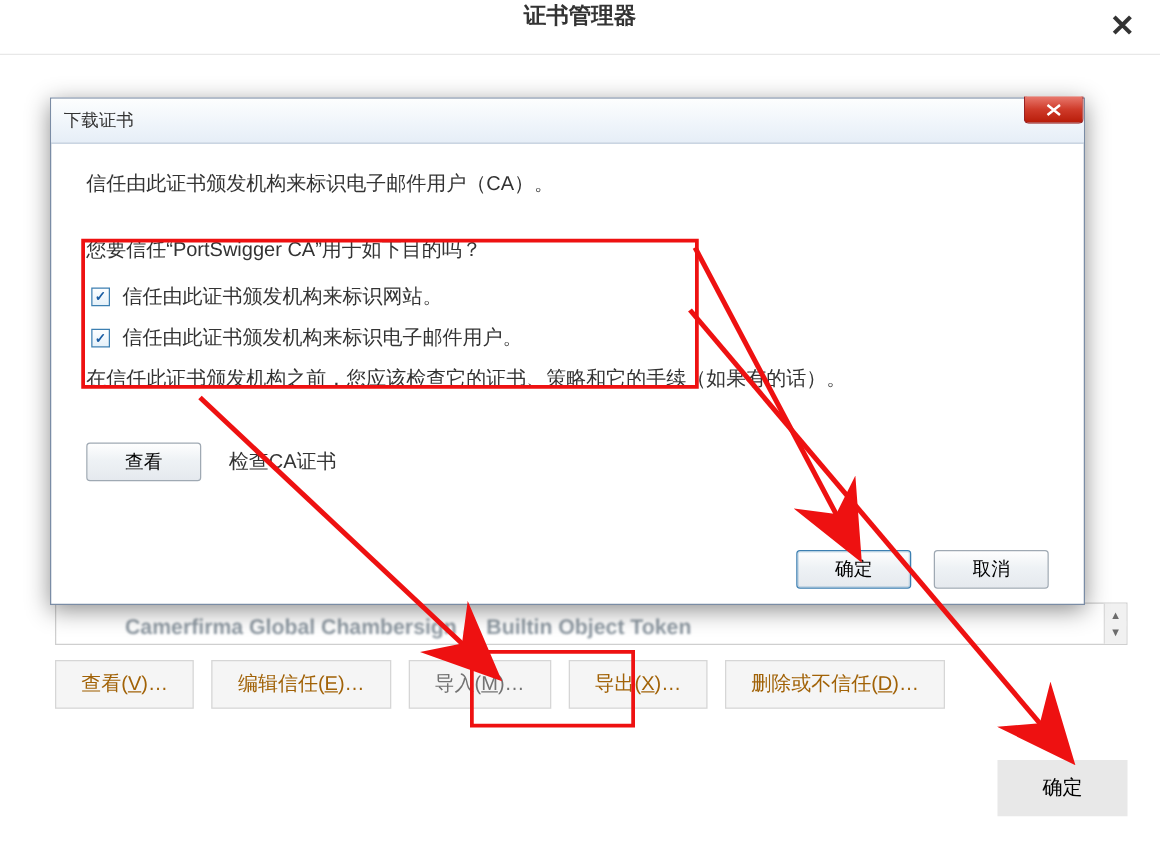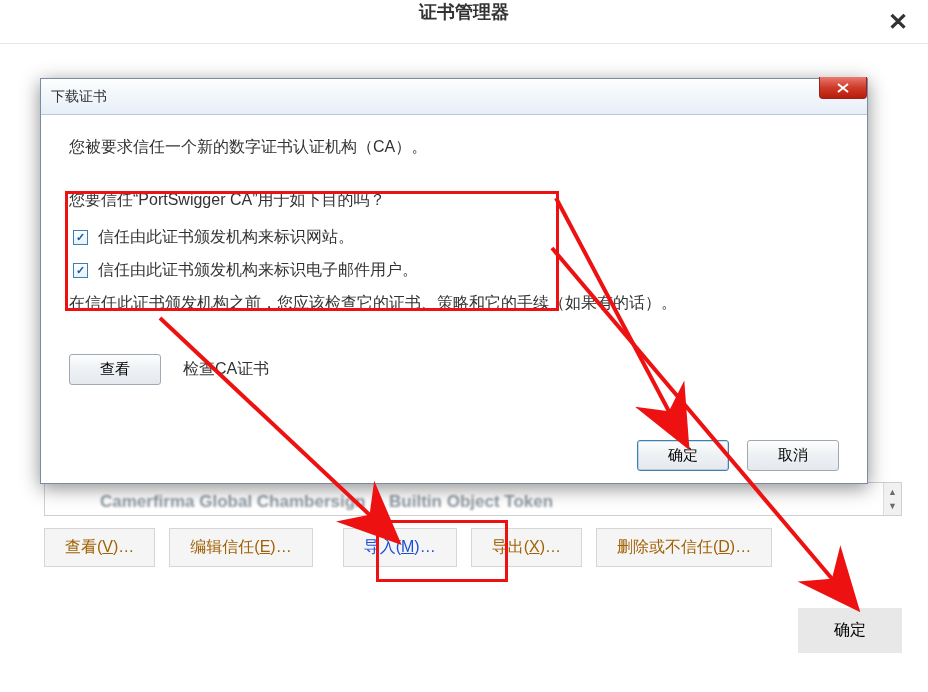--- a/index.html
+++ b/index.html
@@ -79,21 +79,21 @@
     z-index: 1;
   }
   .mgr-btn {
     background: #f5f5f5;
     border: 1px solid #d6d6d6;
     color: #a16207;
     padding: 8px 20px;
     font-size: 16px;
     cursor: default;
   }
-  .mgr-btn.enabled { color: #1d4ed8; cursor: pointer; margin-left: 16px; }
+  .mgr-btn.enabled { color: #737373; cursor: pointer; }
   .mgr-btn .mn { text-decoration: underline; }
 
   .mgr-ok {
     position: absolute;
     top: 530px; right: 0;
     background: #e8e8e8;
     border: none;
     padding: 12px 36px;
     font-size: 16px;
     cursor: pointer;
@@ -233,21 +233,21 @@
   <div class="dlg-titlebar">
     <span>下载证书</span>
     <div class="dlg-closebtn">
       <svg width="14" height="10" viewBox="0 0 14 10">
         <path d="M2 1 L12 9 M12 1 L2 9" stroke="#fff" stroke-width="2" fill="none"></path>
       </svg>
     </div>
   </div>
 
   <div class="dlg-body">
-    <div class="dlg-line1">您被要求信任一个新的数字证书认证机构（CA）。</div>
+    <div class="dlg-line1">信任由此证书颁发机构来标识电子邮件用户（CA）。</div>
 
     <div class="trust-block">
       <div class="trust-q">您要信任“PortSwigger CA”用于如下目的吗？</div>
 
       <div class="chk-row">
         <span class="chk">✓</span>
         <span>信任由此证书颁发机构来标识网站。</span>
       </div>
       <div class="chk-row">
         <span class="chk">✓</span>

